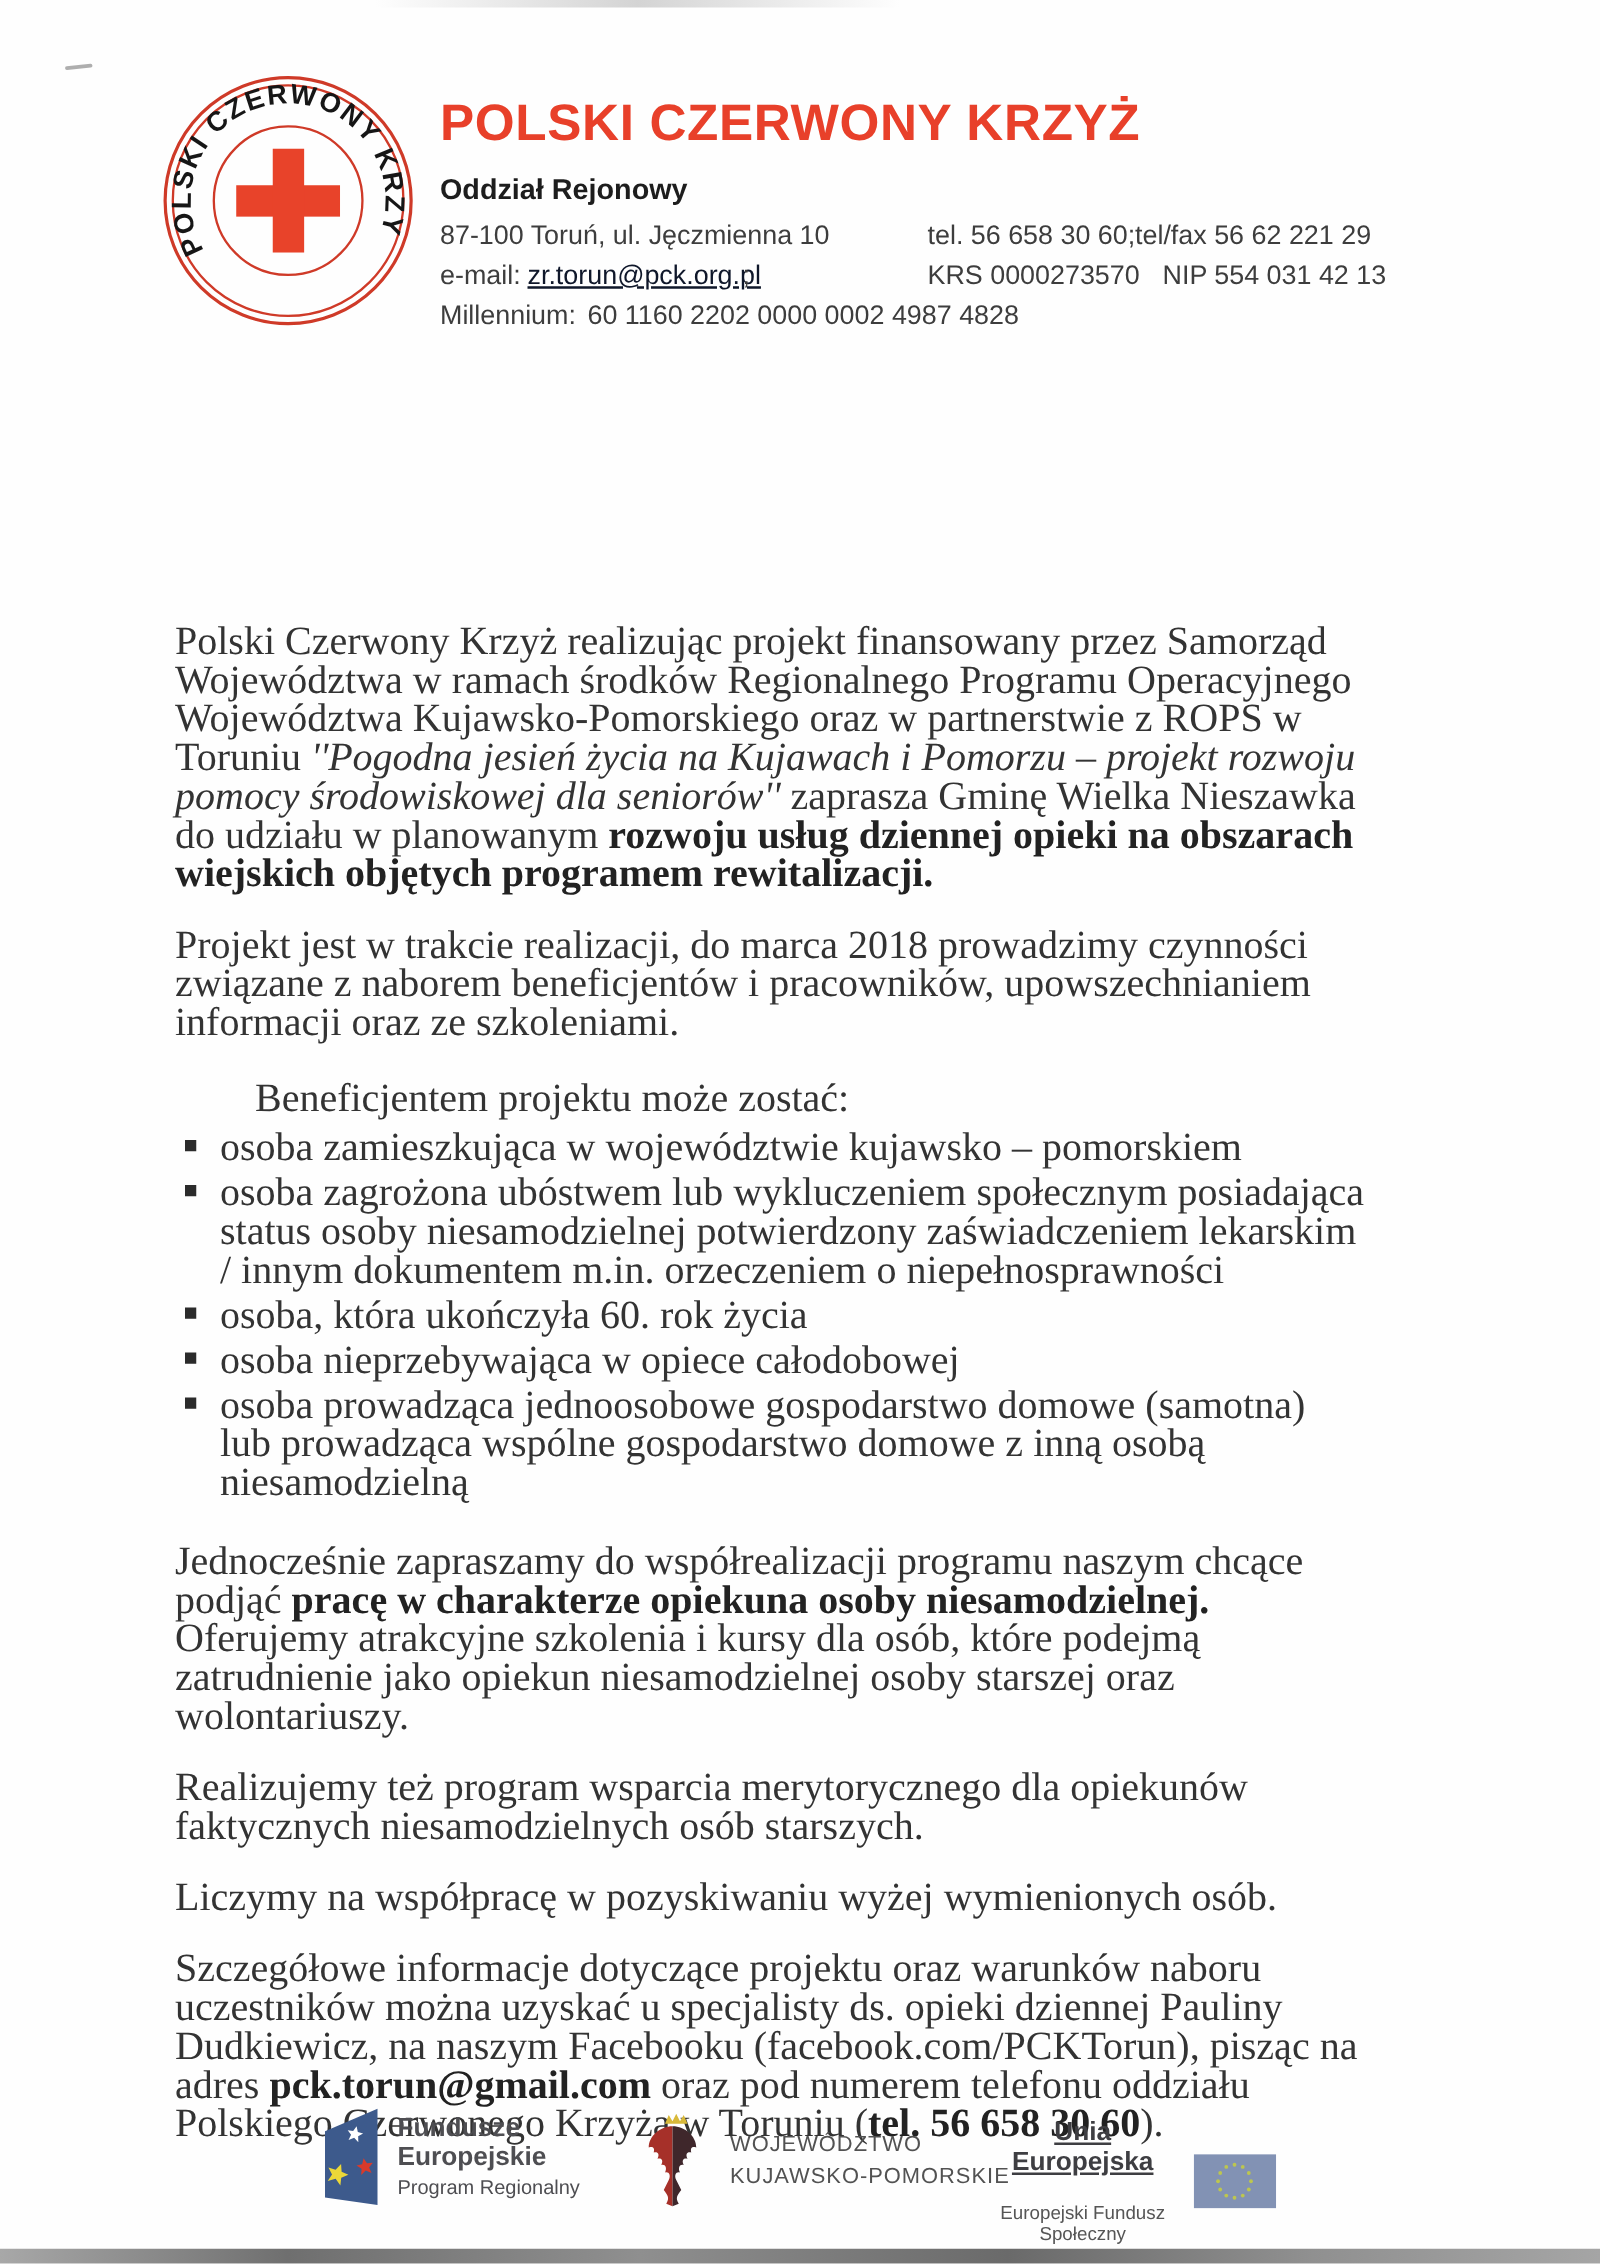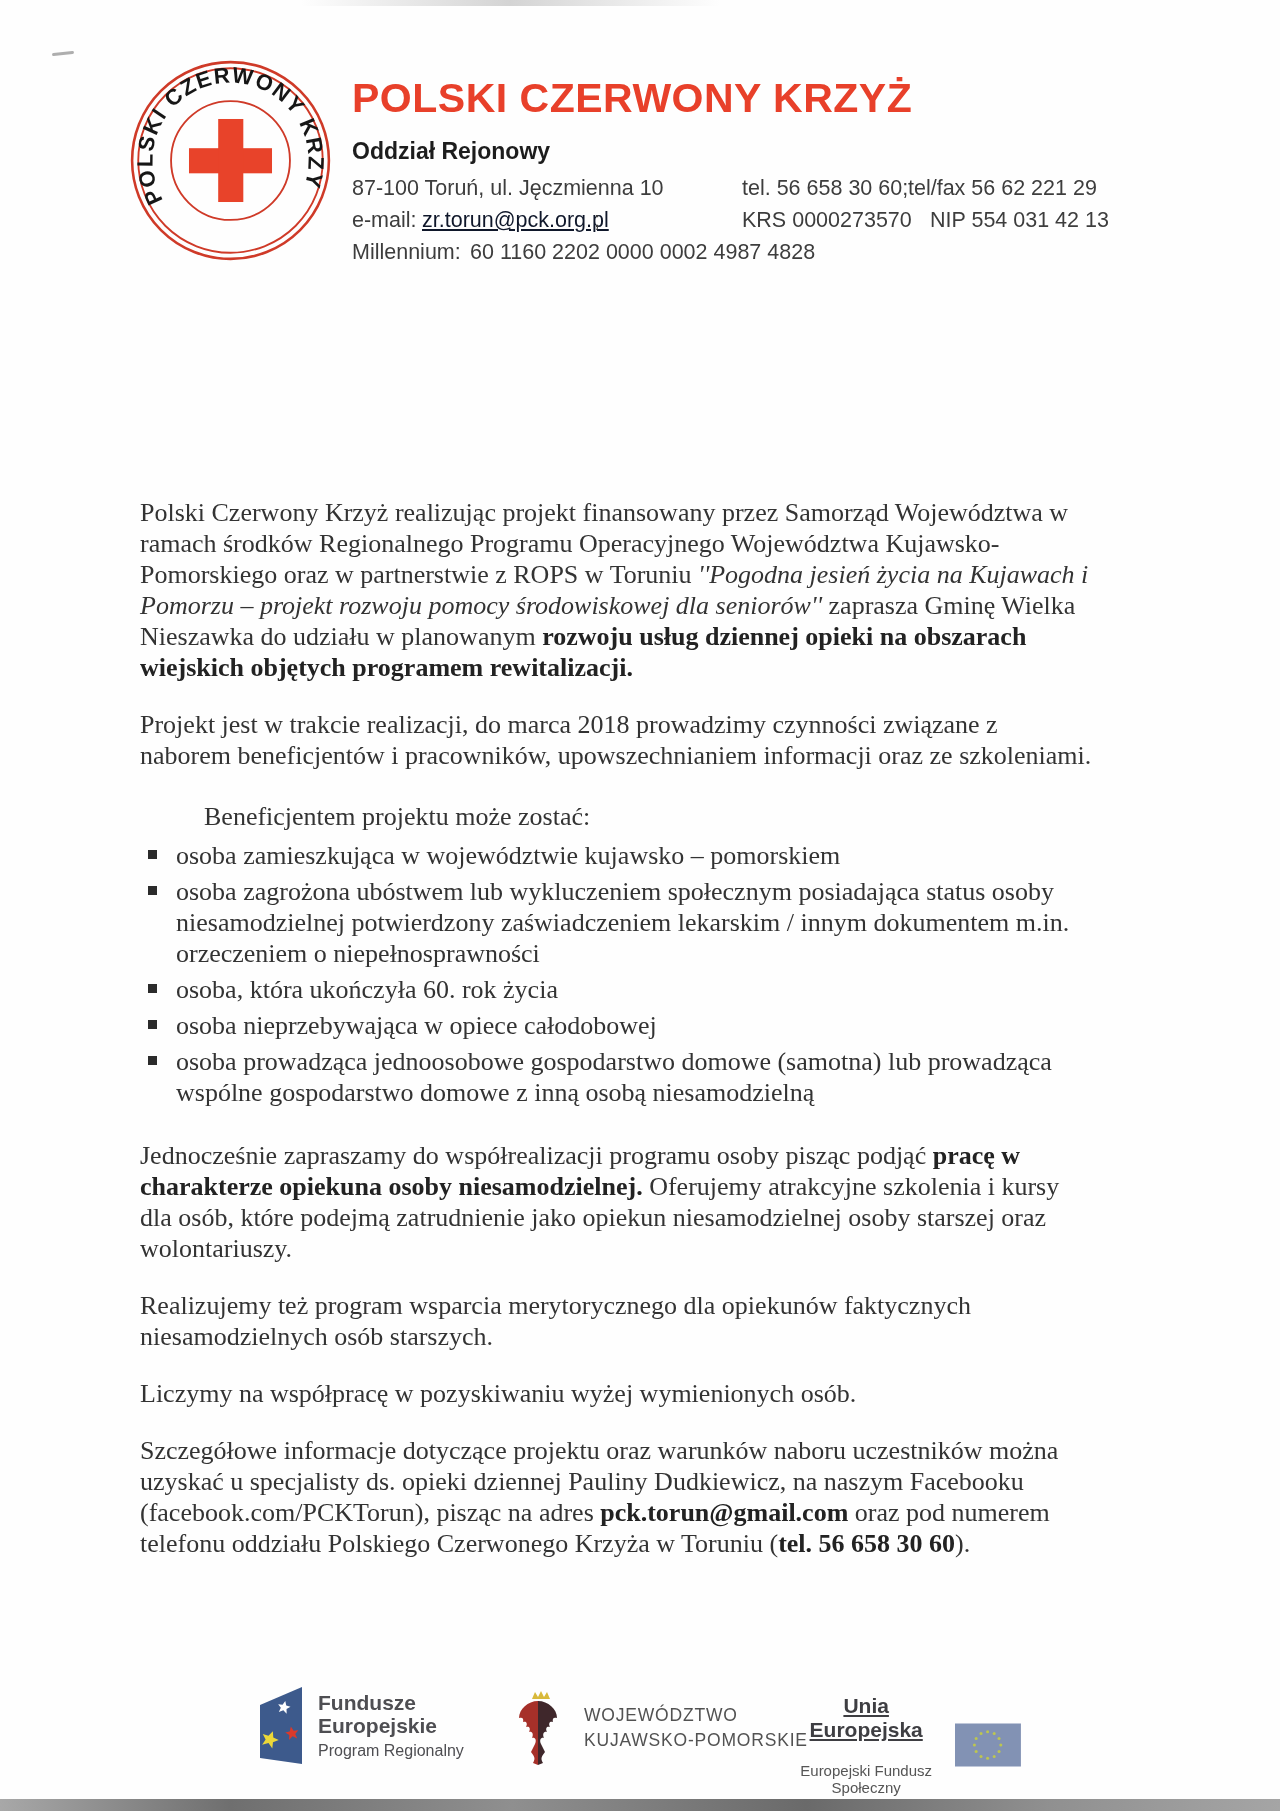--- a/index.html
+++ b/index.html
@@ -42,21 +42,21 @@
   .c-email-label{left:0;}
   .c-email{left:70px;color:#0f172a;text-decoration:underline;cursor:pointer;}
   .c-email-semi{left:242px;}
   .c-krs{left:390px;}
   .c-nip{left:578px;}
   .c-bank-label{left:0;}
   .c-bank{left:118px;}
   
   .doc-body{
     position:absolute;left:140px;top:497px;width:952px;
-    font-size:26px;line-height:31px;color:#333;
+    font-size:32px;line-height:31px;color:#333;
   }
   .doc-body p{margin:0 0 26px 0;}
   .doc-body .b{font-weight:bold;color:#222;}
   .doc-body .i{font-style:italic;}
   .list-header{margin:0 0 8px 64px;}
   .bullets{margin:0 0 32px 0;}
   .bullet{display:flex;margin:0 0 5px 8px;}
   .bullet .sq{
     flex:none;width:9px;height:9px;background:#2b2b2b;margin:10px 19px 0 0;
   }
@@ -145,21 +145,21 @@
       <div class="bullet">
         <span class="sq"></span>
         <span class="btxt">osoba nieprzebywająca w opiece całodobowej</span>
       </div>
       <div class="bullet">
         <span class="sq"></span>
         <span class="btxt">osoba prowadząca jednoosobowe gospodarstwo domowe (samotna) lub prowadząca wspólne gospodarstwo domowe z inną osobą niesamodzielną</span>
       </div>
     </div>
 
-    <p><span>Jednocześnie zapraszamy do współrealizacji programu osoby pisząc podjąć </span><span class="b">pracę w charakterze opiekuna osoby niesamodzielnej.</span><span> Oferujemy atrakcyjne szkolenia i kursy dla osób, które podejmą zatrudnienie jako opiekun niesamodzielnej osoby starszej oraz wolontariuszy.</span></p>
+    <p><span>Jednocześnie zapraszamy do współrealizacji programu naszym chcące podjąć </span><span class="b">pracę w charakterze opiekuna osoby niesamodzielnej.</span><span> Oferujemy atrakcyjne szkolenia i kursy dla osób, które podejmą zatrudnienie jako opiekun niesamodzielnej osoby starszej oraz wolontariuszy.</span></p>
 
     <p>Realizujemy też program wsparcia merytorycznego dla opiekunów faktycznych niesamodzielnych osób starszych.</p>
 
     <p>Liczymy na współpracę w pozyskiwaniu wyżej wymienionych osób.</p>
 
     <p><span>Szczegółowe informacje dotyczące projektu oraz warunków naboru uczestników można uzyskać u specjalisty ds. opieki dziennej Pauliny Dudkiewicz, na naszym Facebooku (facebook.com/PCKTorun), pisząc na adres </span><span class="b">pck.torun@gmail.com</span><span> oraz  pod numerem telefonu oddziału Polskiego Czerwonego Krzyża w Toruniu (</span><span class="b">tel. 56 658 30 60</span><span>).</span></p>
   </div>
 
   <div class="footer">
 

